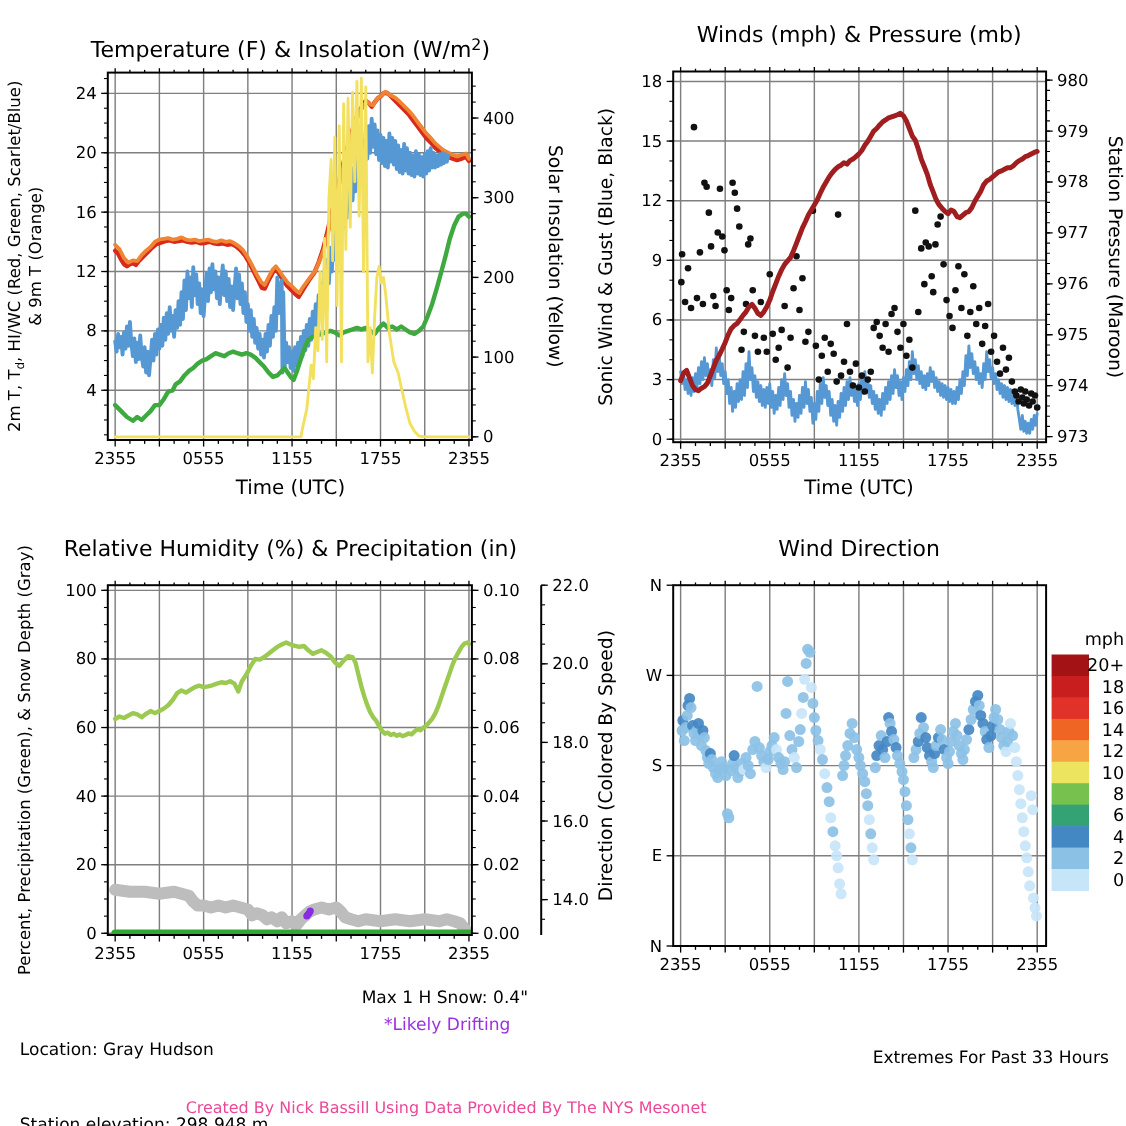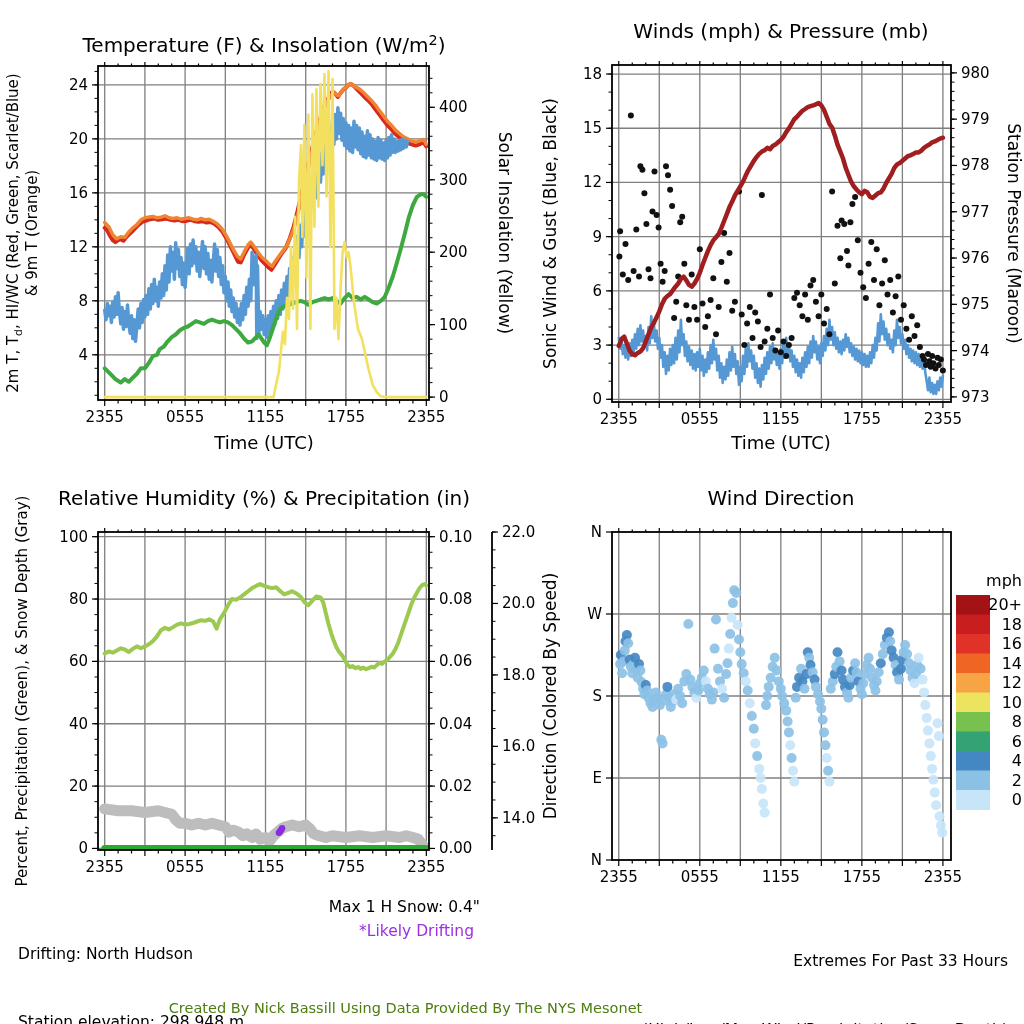--- a/index.html
+++ b/index.html
@@ -2,23 +2,23 @@
 <html><head>
 <meta charset="utf-8">
 <style>
   html,body{margin:0;padding:0;background:#fff;}
   .fig{position:relative;width:1024px;height:1024px;background:#fff;overflow:hidden;
        font-family:"DejaVu Sans",sans-serif;color:#000;}
   #plots{position:absolute;left:0;top:0;}
   .ftxt{position:absolute;font-size:15.5px;line-height:22.5px;white-space:pre;}
   .fleft{left:18px;top:898px;}
   .snow{left:258px;top:896px;width:222px;text-align:right;}
-  .drift{left:252px;top:920px;width:222px;text-align:right;color:#9b30e0;}
+  .drift{left:242px;top:920px;width:222px;text-align:right;color:#9b30e0;}
   .fright{left:560px;top:904px;width:448px;text-align:right;line-height:23px;}
-  .credit{left:0;top:997px;width:811px;text-align:center;color:#4d7c0f;font-size:14.5px;}
+  .credit{left:0;top:997px;width:811px;text-align:center;color:#ec4899;font-size:14.5px;}
 </style>
 </head>
 <body>
 
 <div class="fig">
   <svg id="plots" width="1024" height="1024">
       <g>
         <clipPath id="clip0">
           <rect x="98" y="66" width="331" height="334"></rect>
         </clipPath>
@@ -967,21 +967,21 @@
         <rect x="956" y="751" width="34" height="20" fill="#4488c3"></rect>
         <text x="1022" y="766.25" font-size="16" text-anchor="end" fill="#000" font-family="&quot;DejaVu Sans&quot;,sans-serif"><tspan>4</tspan></text>
         <rect x="956" y="770.5" width="34" height="20" fill="#8cc1e6"></rect>
         <text x="1022" y="785.75" font-size="16" text-anchor="end" fill="#000" font-family="&quot;DejaVu Sans&quot;,sans-serif"><tspan>2</tspan></text>
         <rect x="956" y="790" width="34" height="20" fill="#c7e5f8"></rect>
         <text x="1022" y="805.25" font-size="16" text-anchor="end" fill="#000" font-family="&quot;DejaVu Sans&quot;,sans-serif"><tspan>0</tspan></text>
       </g>
     </svg>
 
   <div class="ftxt fleft">
-    <div>Drifting: North Hudson</div>
+    <div>Location: Gray Hudson</div>
     <div>Station elevation: 298.948 m</div>
     
     
     
   </div>
 
   <div class="ftxt snow">Max 1 H Snow: 0.4"</div>
   <div class="ftxt drift">*Likely Drifting</div>
 
   <div class="ftxt fright">

